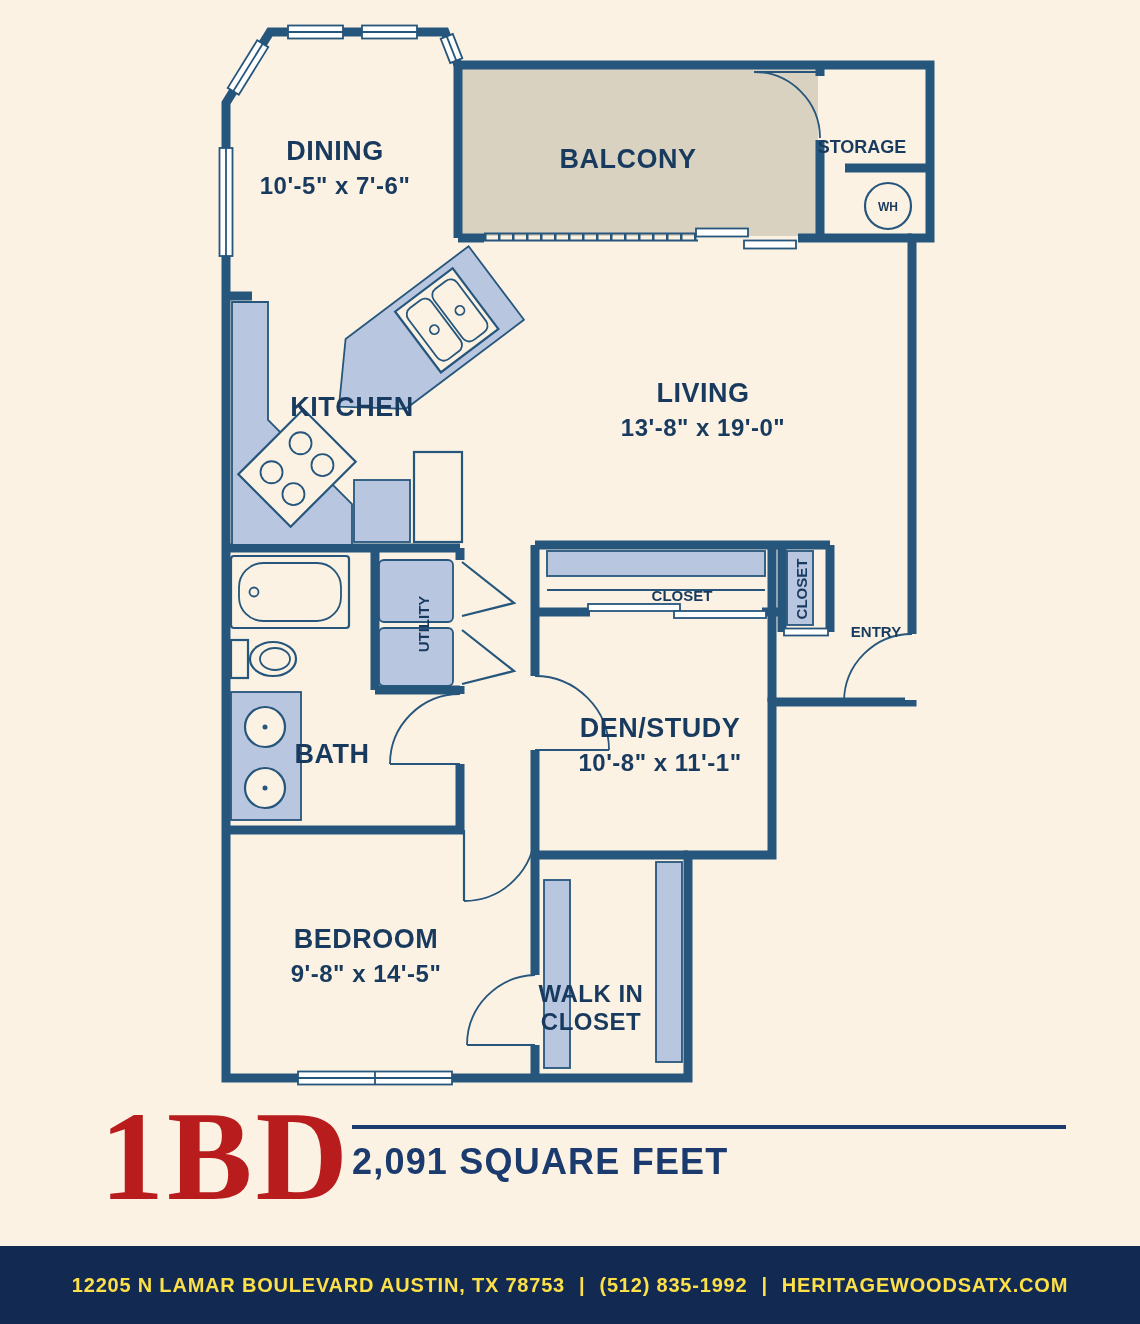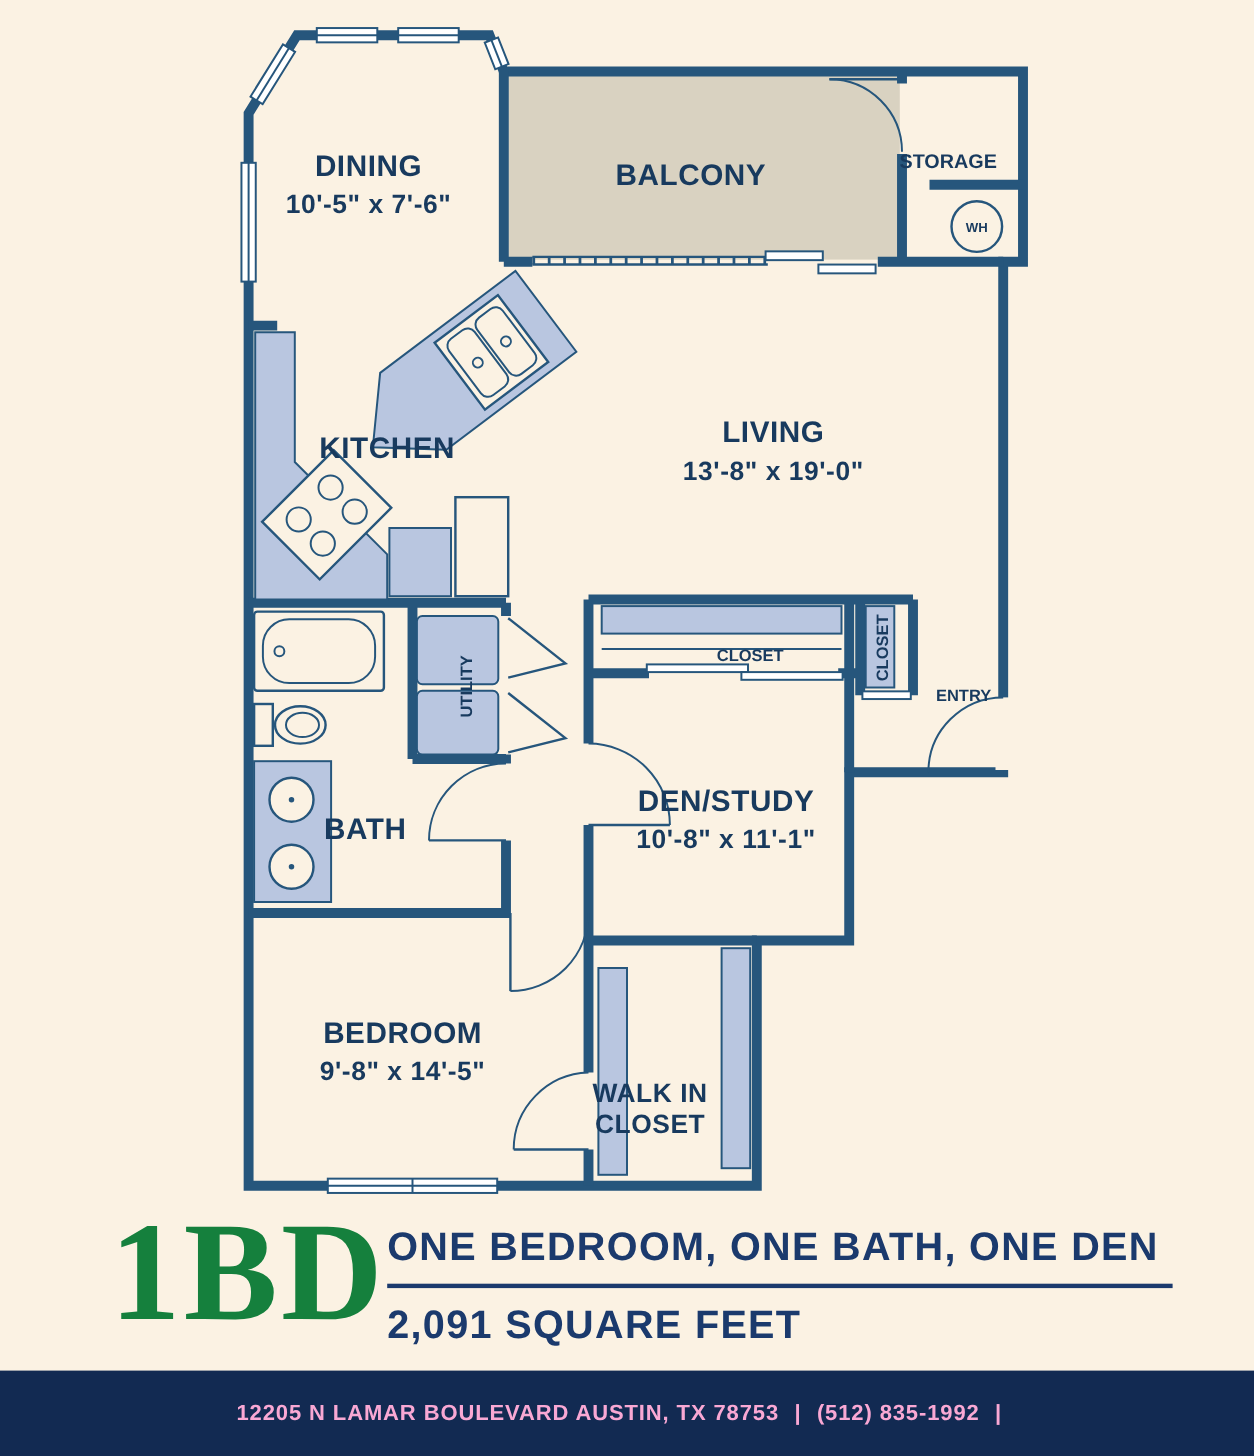--- a/index.html
+++ b/index.html
@@ -27,30 +27,30 @@
   .lbl-dim{font-size:24px;letter-spacing:.5px;}
   .lbl-md{font-size:18px;}
   .lbl-sm{font-size:15px;}
   .lbl-xs{font-size:12px;}
 
   
   .plan-code{
     position:absolute;left:100px;top:1092px;
     font-family:"Liberation Serif", serif;
     font-weight:bold;font-size:128px;line-height:1;
-    color:#15803d;letter-spacing:3px;
+    color:#b91c1c;letter-spacing:3px;
   }
   .title-block{position:absolute;left:352px;top:1112px;width:716px;color:#1b3a6d;}
   .title-line{font-size:36px;font-weight:bold;letter-spacing:1.2px;white-space:nowrap;}
   .title-divider{border:none;border-top:4px solid #1b3a6d;margin:13px 0 12px 0;width:714px;}
 
   
   .footer-bar{
     position:absolute;left:0;top:1246px;width:1140px;height:78px;
-    background:#122a52;color:#f9a8d4;
+    background:#122a52;color:#fde047;
     display:flex;align-items:center;justify-content:center;
     font-size:20px;font-weight:bold;letter-spacing:.8px;white-space:nowrap;
   }
   .footer-sep{margin:0 14px;}
 </style>
 </head>
 <body>
 
 <div class="page">
 
@@ -251,25 +251,25 @@
 
     <text class="lbl-lg" x="366" y="948" text-anchor="middle">BEDROOM</text>
     <text class="lbl-dim" x="366" y="982" text-anchor="middle">9'-8" x 14'-5"</text>
 
     <text class="lbl-dim" x="591" y="1002" text-anchor="middle">WALK IN</text>
     <text class="lbl-dim" x="591" y="1030" text-anchor="middle">CLOSET</text>
   </svg>
 
   <div class="plan-code">1BD</div>
   <div class="title-block">
-    <div class="title-line">ONE BEDROOM, ONE BATH, ONE DEN</div>
     <hr class="title-divider">
     <div class="title-line">2,091 SQUARE FEET</div>
   </div>
 
   <div class="footer-bar">
     <span>12205 N LAMAR BOULEVARD AUSTIN, TX 78753</span>
     <span class="footer-sep">|</span>
     <span>(512) 835-1992</span>
     <span class="footer-sep">|</span>
+    <span>HERITAGEWOODSATX.COM</span>
   </div>
 
 </div>
 
 </body></html>

